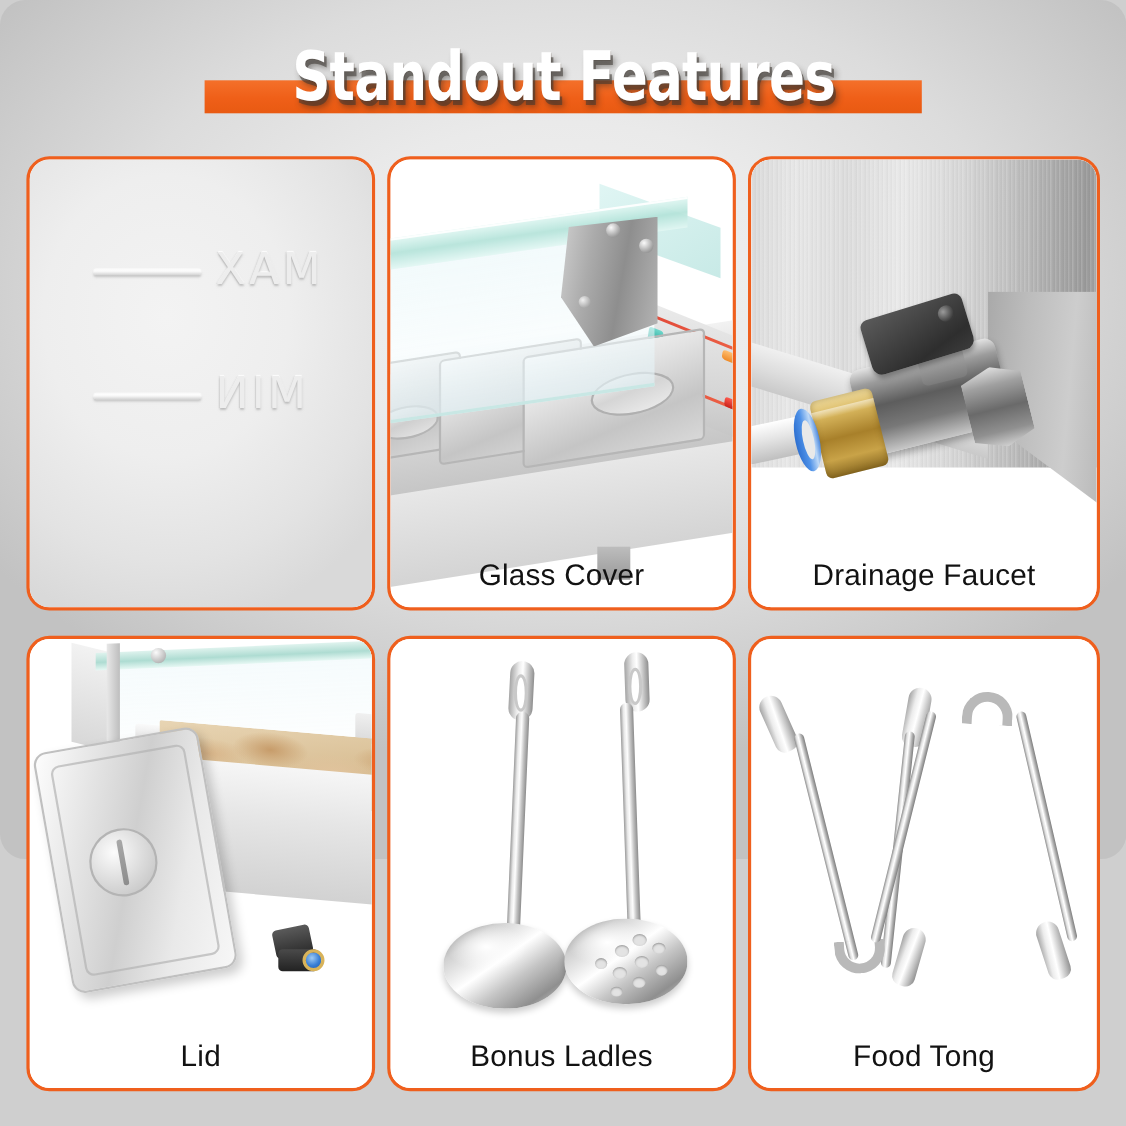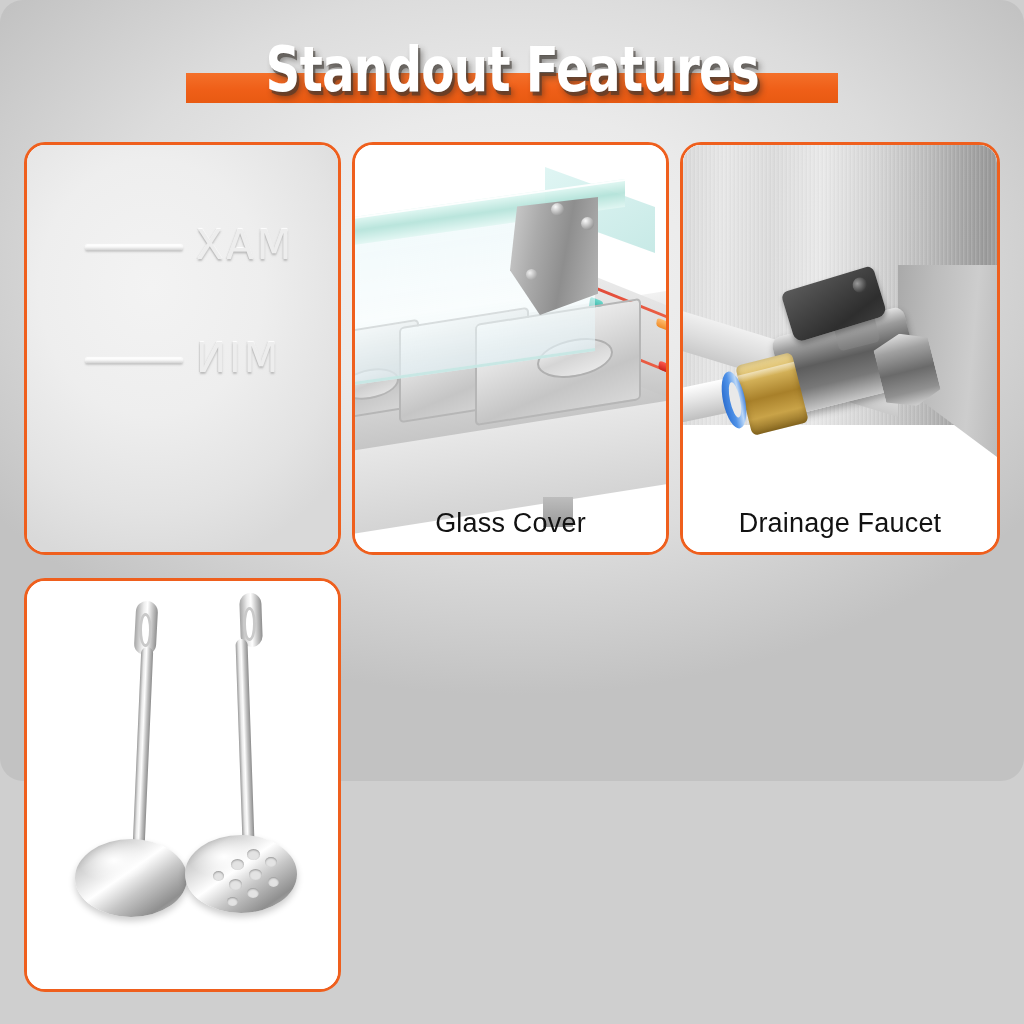--- a/index.html
+++ b/index.html
@@ -640,20 +640,40 @@
         <div class="valve-hex"></div>
         <div class="valve-stem"></div>
         <div class="valve-handle"></div>
         <div class="brass-nut"></div>
         <div class="white-hose"></div>
         <div class="blue-ring"></div>
       </div>
       <div class="caption">Drainage Faucet</div>
     </div>
 
+    <div class="panel p4">
+      <div class="photo">
+        <div class="p4-glass-left"></div>
+        <div class="p4-glass-front"></div>
+        <div class="p4-glass-top"></div>
+        <div class="p4-glass-post"></div>
+        <div class="p4-screwtop"></div>
+        <div class="p4-pan2"></div>
+        <div class="p4-pan-rim"></div>
+        <div class="p4-food"></div>
+        <div class="p4-pan-side"></div>
+        <div class="p4-lid">
+          <div class="p4-lid-knob"></div>
+        </div>
+        <div class="p4-valve"></div>
+        <div class="p4-valve-body"></div>
+        <div class="p4-valve-blue"></div>
+      </div>
+      <div class="caption">Lid</div>
+    </div>
 
     <div class="panel p5">
       <div class="photo">
 
         <div class="ladle">
           <div class="ladle-top" style="left:108px; top:20px; transform:rotate(3deg);"></div>
           <div class="ladle-hole" style="left:112px; top:32px;"></div>
           <div class="ladle-handle" style="left:110px; top:66px; height:200px; transform:rotate(2.5deg);"></div>
           <div class="ladle-bowl" style="left:48px; top:258px;"></div>
         </div>
@@ -668,17 +688,39 @@
             <div class="slot" style="left:46px; top:24px; width:13px; height:11px;"></div>
             <div class="slot" style="left:64px; top:34px; width:13px; height:11px;"></div>
             <div class="slot" style="left:83px; top:42px; width:11px; height:10px;"></div>
             <div class="slot" style="left:44px; top:44px; width:13px; height:11px;"></div>
             <div class="slot" style="left:62px; top:53px; width:12px; height:10px;"></div>
             <div class="slot" style="left:28px; top:36px; width:11px; height:10px;"></div>
             <div class="slot" style="left:42px; top:62px; width:11px; height:9px;"></div>
           </div>
         </div>
       </div>
+      <div class="caption">Bonus Ladles</div>
     </div>
 
+    <div class="panel p6">
+      <div class="photo">
+
+        <div>
+          <div class="tong-tip" style="left:14px; top:50px; transform:rotate(-24deg);"></div>
+          <div class="tong-arm" style="left:38px; top:86px; height:212px; transform:rotate(-14deg); transform-origin:top center;"></div>
+          <div class="tong-tip" style="left:140px; top:44px; transform:rotate(10deg);"></div>
+          <div class="tong-arm" style="left:140px; top:84px; height:216px; transform:rotate(6deg); transform-origin:top center;"></div>
+          <div class="tong-pivot down" style="left:76px; top:274px; transform:rotate(-4deg);"></div>
+        </div>
+
+        <div>
+          <div class="tong-pivot" style="left:192px; top:48px; transform:rotate(3deg);"></div>
+          <div class="tong-arm" style="left:160px; top:66px; height:216px; transform:rotate(14deg); transform-origin:top center;"></div>
+          <div class="tong-tip" style="left:133px; top:262px; transform:rotate(16deg);"></div>
+          <div class="tong-arm" style="left:240px; top:66px; height:214px; transform:rotate(-13deg); transform-origin:top center;"></div>
+          <div class="tong-tip" style="left:264px; top:256px; transform:rotate(-18deg);"></div>
+        </div>
+      </div>
+      <div class="caption">Food Tong</div>
+    </div>
 
   </div>
 </div>
 
 </body></html>

